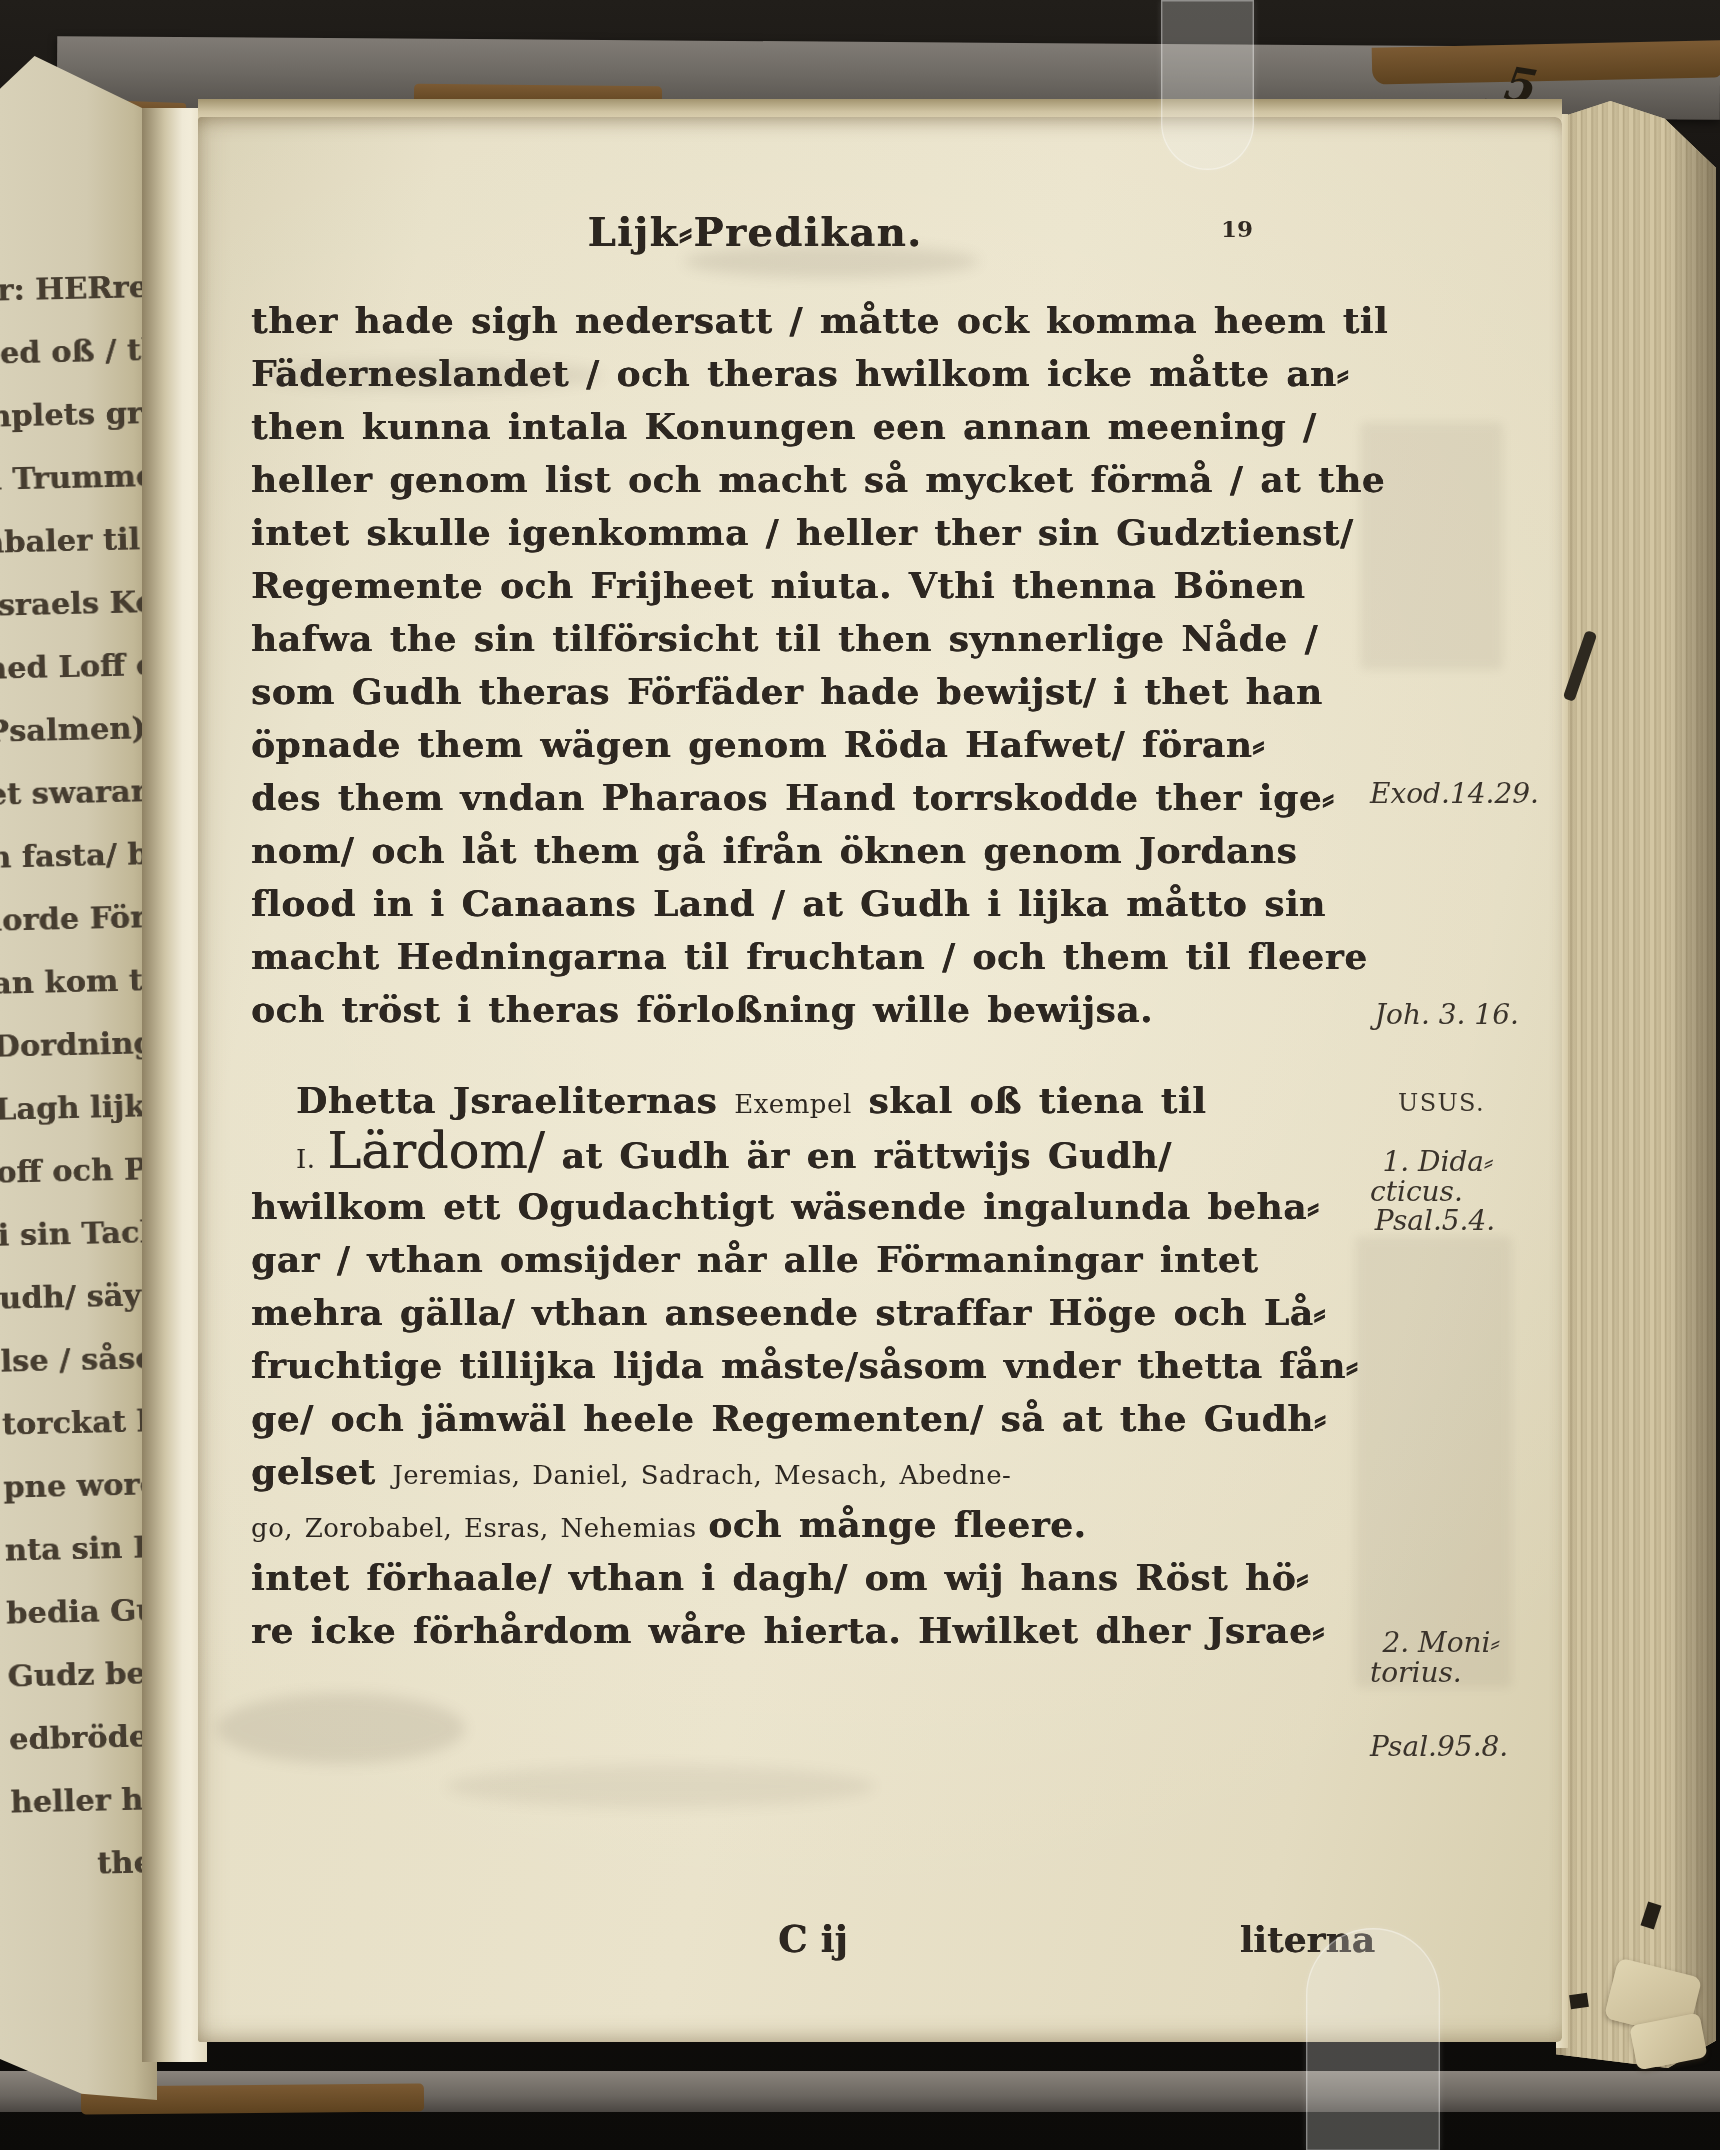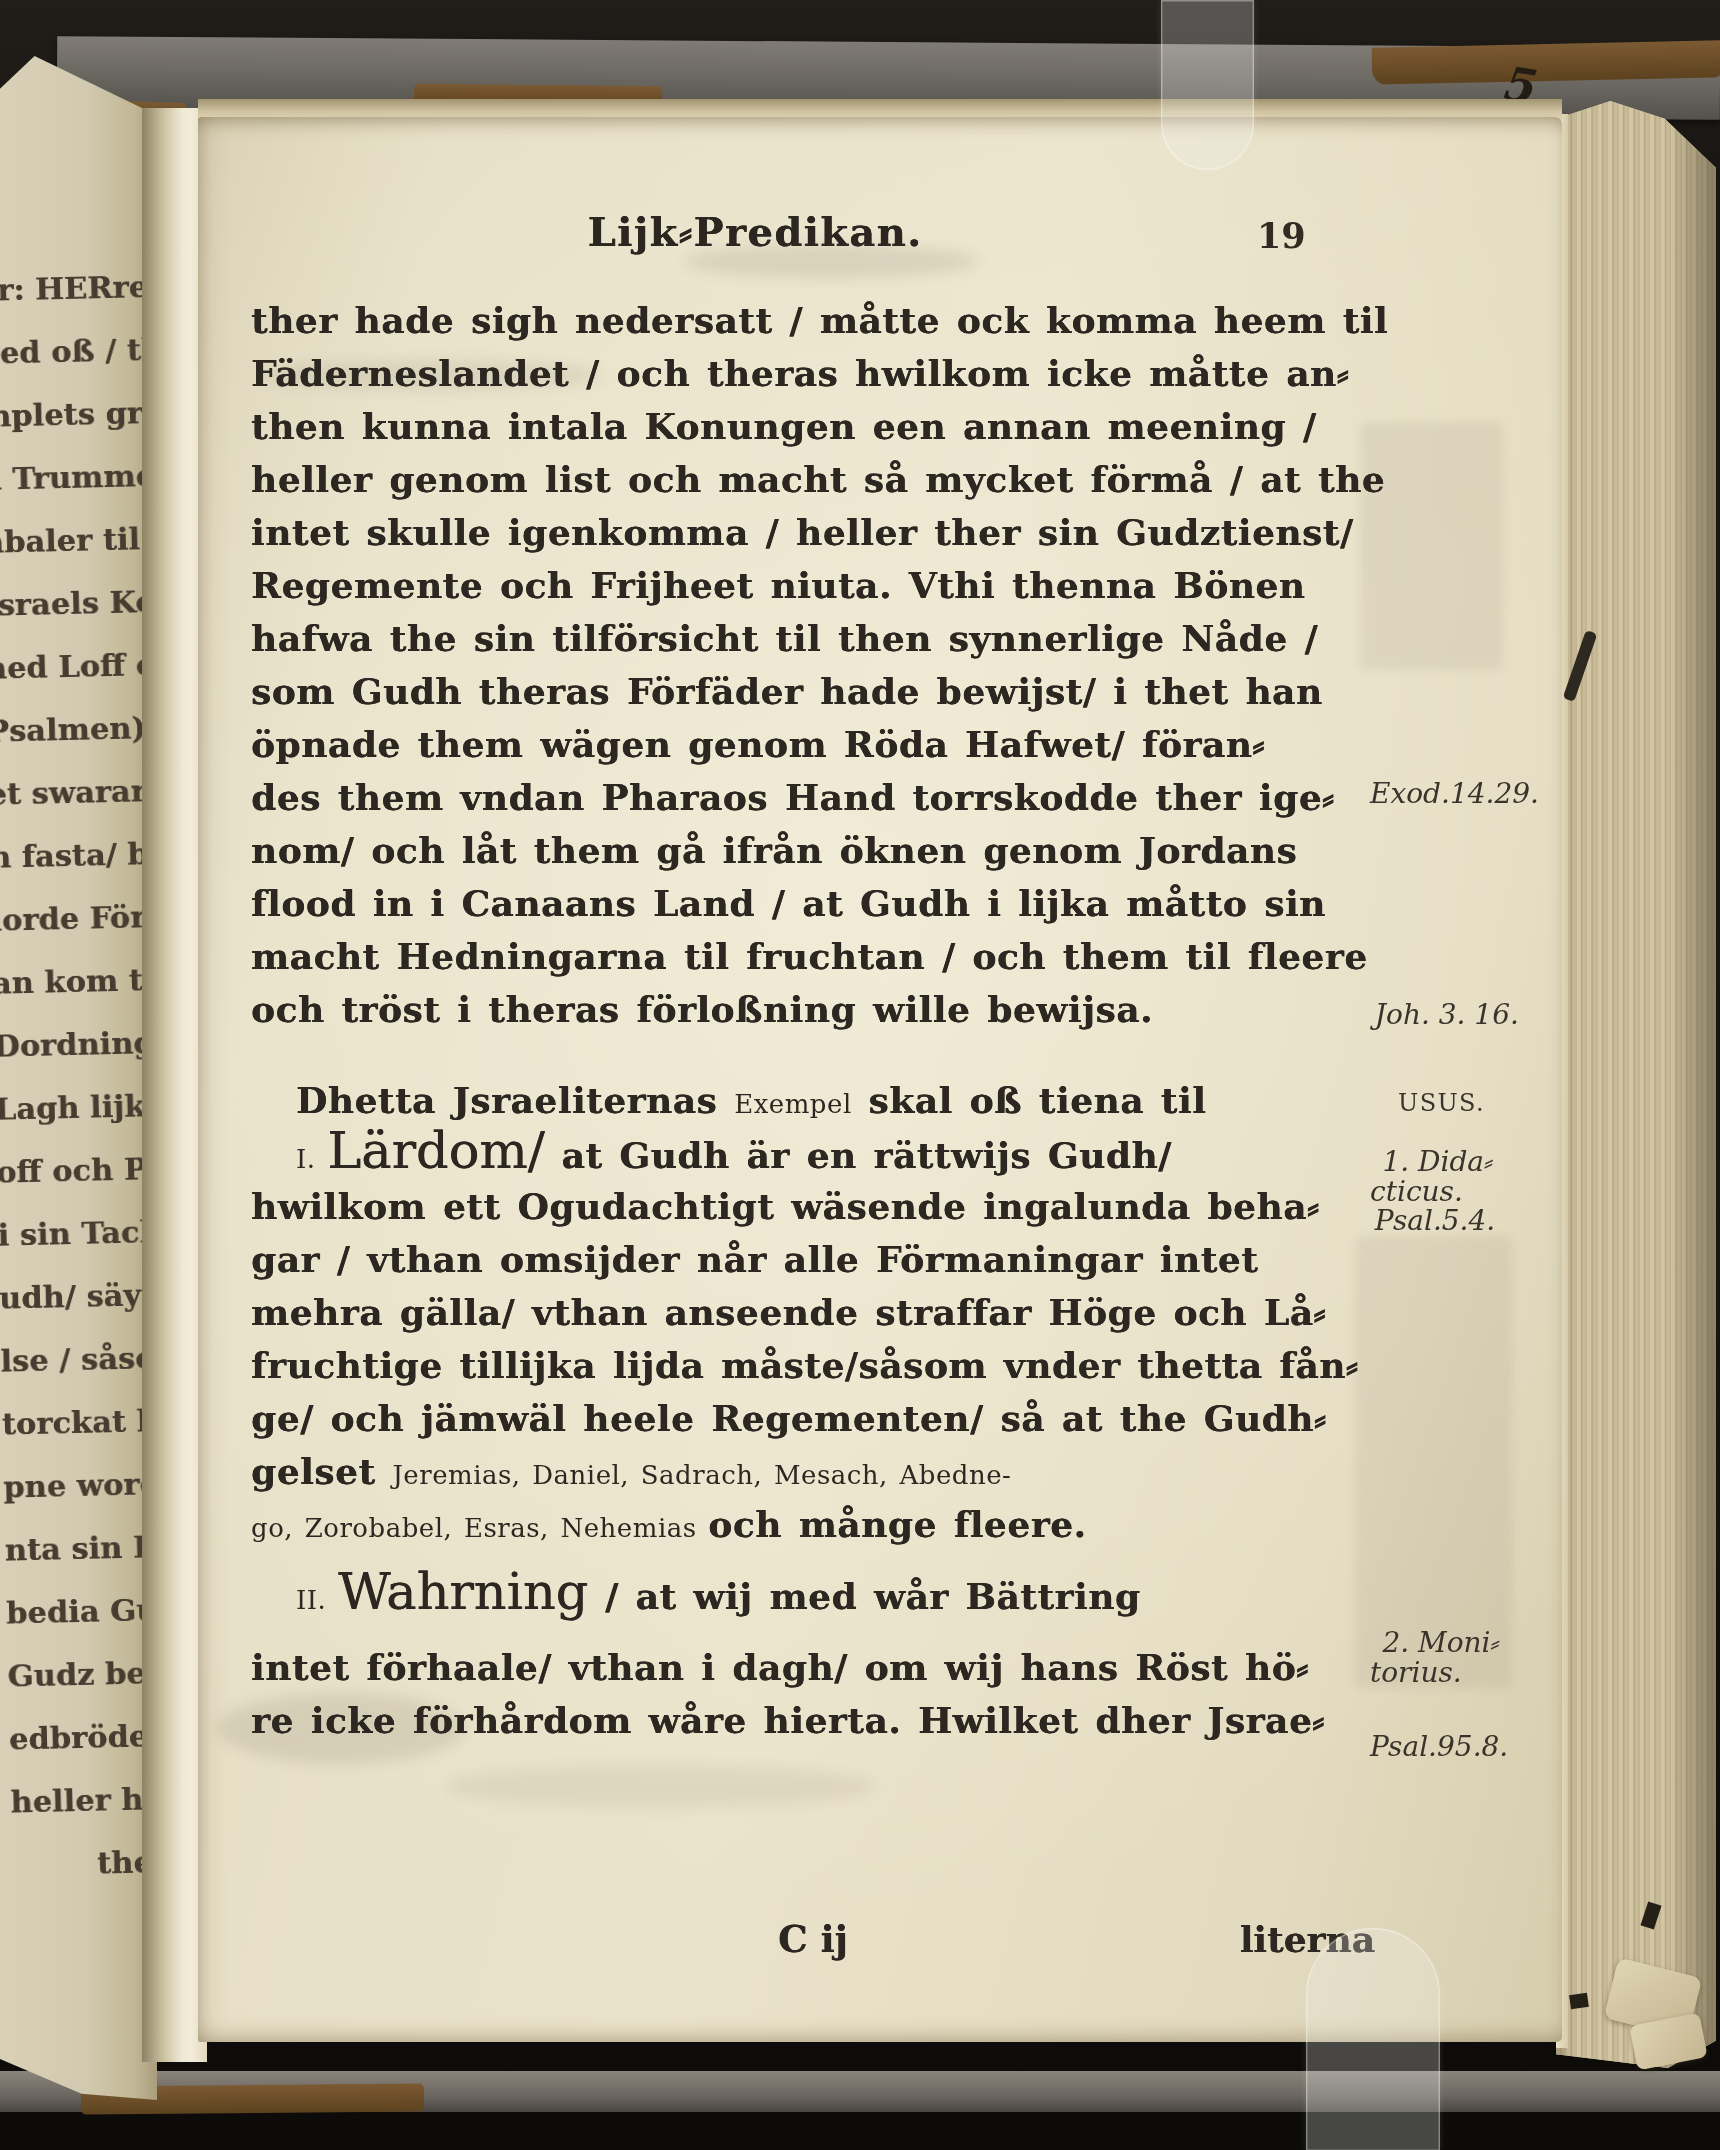--- a/index.html
+++ b/index.html
@@ -41,21 +41,21 @@
         linear-gradient(103deg,#d9d1b5 0%,#e6dfc6 14%,#eae3cb 50%,#e3dbc0 82%,#d6cdad 100%);
       box-shadow:inset 0 12.4px 19px -10.5px rgba(110,90,55,.55),
                  inset 0 -14.3px 22px -12.4px rgba(110,90,55,.45),
                  inset 14.3px 0 29px -14.3px rgba(110,90,55,.35);
       border-radius:2.9px 6.7px 4.8px 1.9px;}
 
   
   .page-header{position:absolute;left:0;top:91px;width:1114px;text-align:center;}
   .page-title{font-size:40px;font-weight:700;color:#2c2620;letter-spacing:1.4px;
       text-shadow:0.3px 0 currentColor;}
-  .page-number{position:absolute;left:1023px;top:98px;font-size:35px;font-weight:700;color:#322b23;margin-left:36px;}
+  .page-number{position:absolute;left:1023px;top:98px;font-size:23px;font-weight:700;color:#322b23;}
 
   
   .text-block{position:absolute;left:53px;top:177px;width:1124px;color:#2d2721;}
   .bline{height:53px;line-height:53px;white-space:nowrap;}
   .bline.gap{margin-top:38px;}
   .bline.tall{height:90px;line-height:90px;}
   .bline.ind{text-indent:45px;}
   .seg-f{font-size:36px;font-weight:700;letter-spacing:0.5px;word-spacing:3.8px;
       text-shadow:0.3px 0 currentColor;}
   .seg-r{font-size:26px;font-weight:400;letter-spacing:0.5px;word-spacing:2.9px;line-height:33px;}
@@ -187,21 +187,20 @@
         <div class="bline"><span class="seg-f">och tröst i theras förloßning wille bewijsa.</span></div>
         <div class="bline ind gap"><span class="seg-f">Dhetta Jsraeliternas </span><span class="seg-r">Exempel</span><span class="seg-f"> skal oß tiena til</span></div>
         <div class="bline ind"><span class="seg-r">I.  </span><span class="seg-d">Lärdom/</span><span class="seg-f"> at Gudh är en rättwijs Gudh/</span></div>
         <div class="bline"><span class="seg-f">hwilkom ett Ogudachtigt wäsende ingalunda beha⸗</span></div>
         <div class="bline"><span class="seg-f">gar / vthan omsijder når alle Förmaningar intet</span></div>
         <div class="bline"><span class="seg-f">mehra gälla/ vthan anseende straffar Höge och Lå⸗</span></div>
         <div class="bline"><span class="seg-f">fruchtige tillijka lijda måste/såsom vnder thetta fån⸗</span></div>
         <div class="bline"><span class="seg-f">ge/ och jämwäl heele Regementen/ så at the Gudh⸗</span></div>
         <div class="bline"><span class="seg-f">gelset </span><span class="seg-r">Jeremias, Daniel, Sadrach, Mesach, Abedne-</span></div>
         <div class="bline"><span class="seg-r">go, Zorobabel, Esras, Nehemias </span><span class="seg-f">och månge fleere.</span></div>
-        <div class="bline ind tall"><span class="seg-r">II.  </span><span class="seg-d">Wahrning</span><span class="seg-f"> / at wij med wår Bättring</span></div>
         <div class="bline"><span class="seg-f">intet förhaale/ vthan i dagh/ om wij hans Röst hö⸗</span></div>
         <div class="bline"><span class="seg-f">re icke förhårdom wåre hierta. Hwilket dher Jsrae⸗</span></div>
       </div>
 
     <div class="margin-notes">
         <div class="mnote" style="top: 662px;">
           <div class="mline" style="padding-left: 0px;">Exod.14.29.</div>
         </div>
         <div class="mnote" style="top: 883px;">
           <div class="mline" style="padding-left: 4.8px;">Joh. 3. 16.</div>

